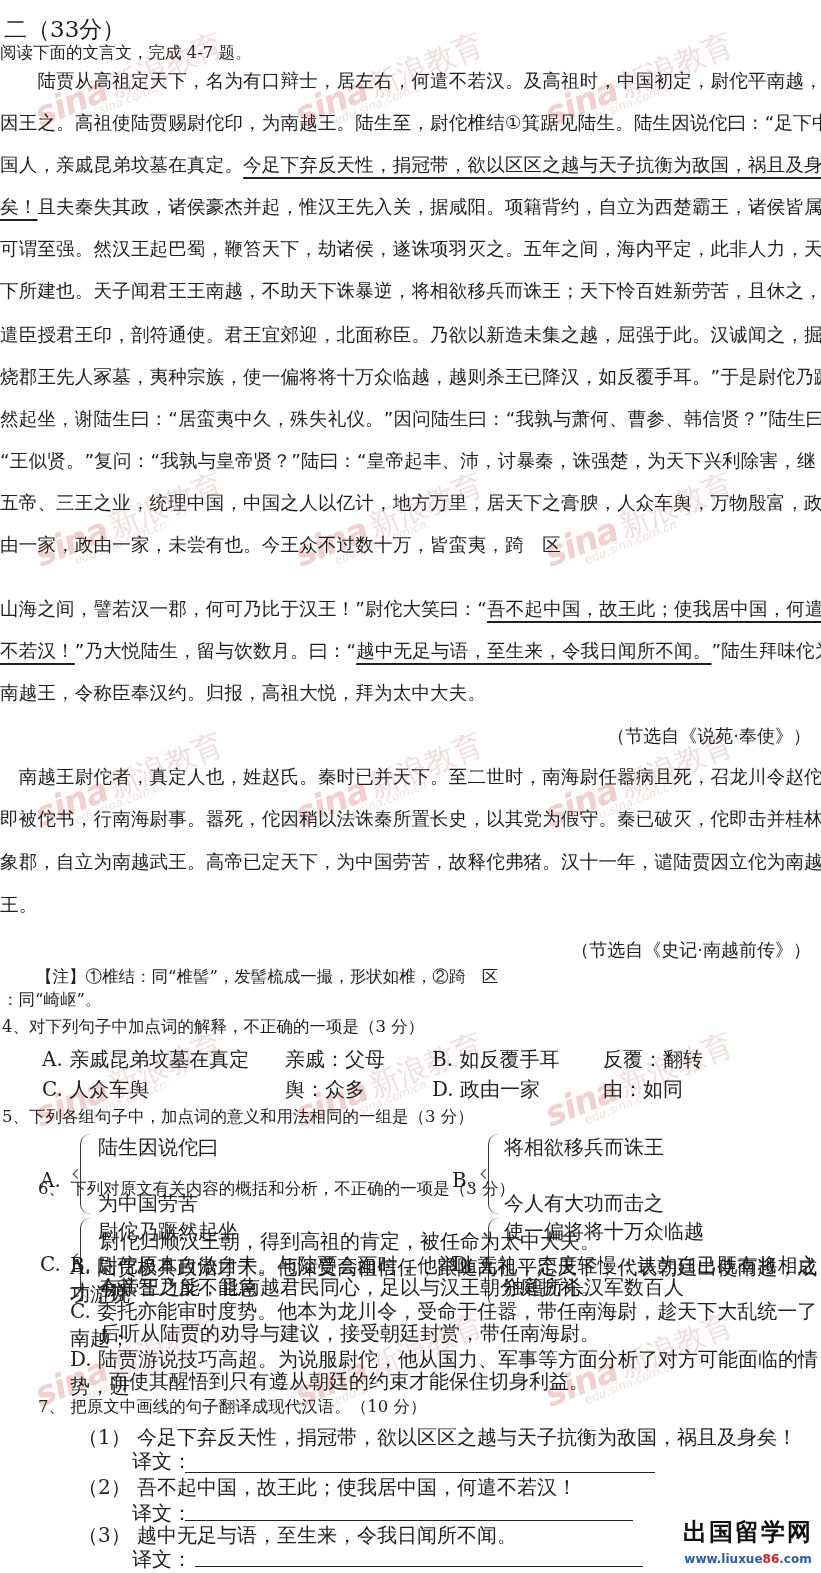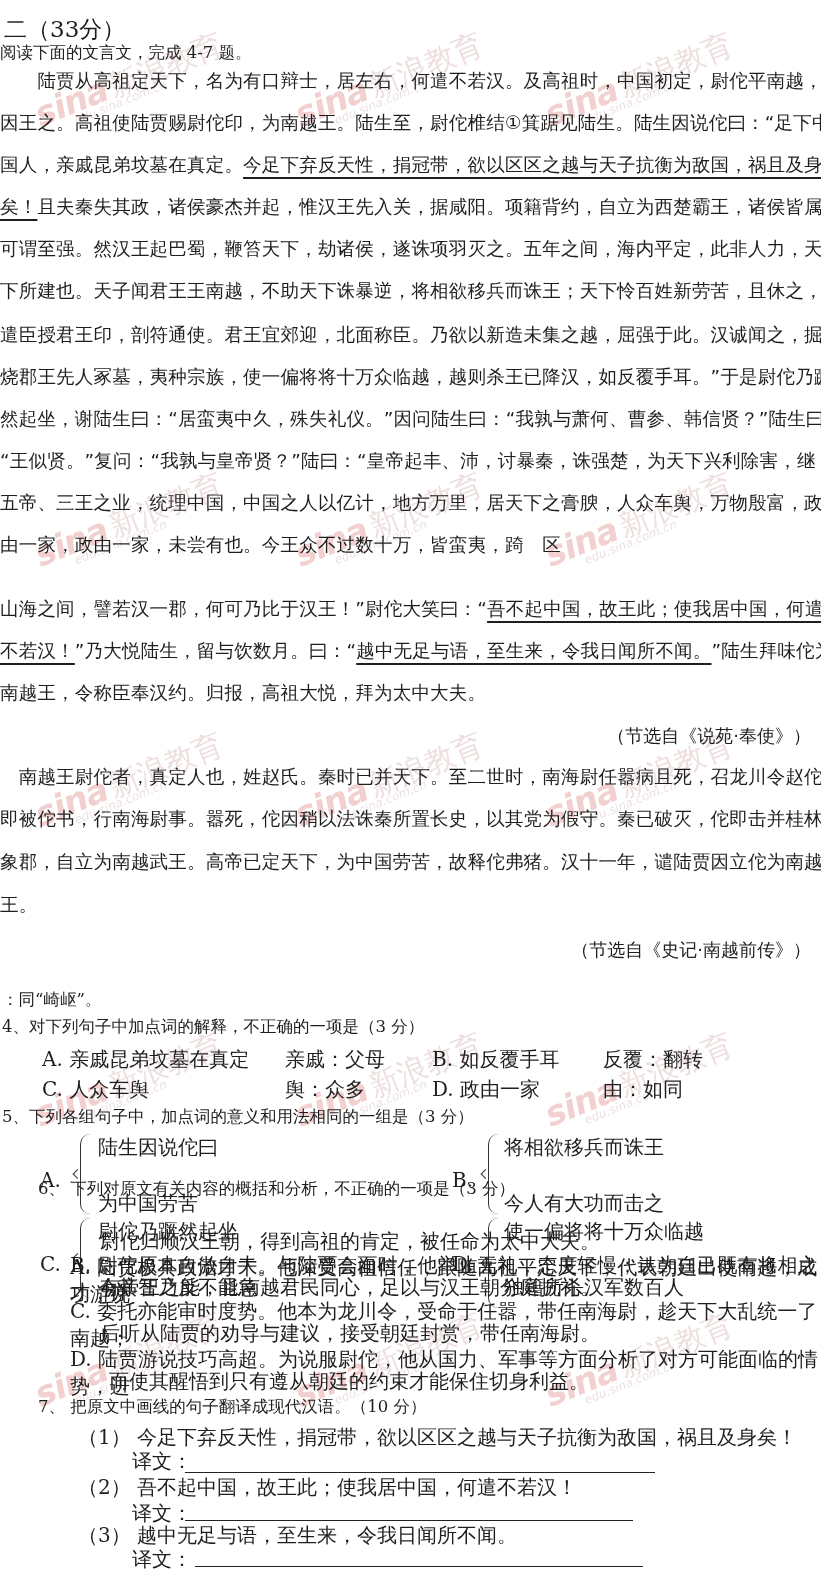--- a/index.html
+++ b/index.html
@@ -92,20 +92,21 @@
 
   <div>
     <div class="line passage" style="top:764px">　南越王尉佗者，真定人也，姓赵氏。秦时已并天下。至二世时，南海尉任嚣病且死，召龙川令赵佗。</div>
     <div class="line passage" style="top:806px">即被佗书，行南海尉事。嚣死，佗因稍以法诛秦所置长史，以其党为假守。秦已破灭，佗即击并桂林、</div>
     <div class="line passage" style="top:849px">象郡，自立为南越武王。高帝已定天下，为中国劳苦，故释佗弗猪。汉十一年，谴陆贾因立佗为南越</div>
     <div class="line passage" style="top:892px">王。</div>
 
     <div class="source" style="top:938px">（节选自《史记·南越前传》）</div>
   </div>
 
+  <div class="line serif" style="top:966px;left:36px">【注】①椎结：同“椎髻”，发髻梳成一撮，形状如椎，②踦　区</div>
   <div class="line serif" style="top:989px;left:2px">：同“崎岖”。</div>
 
   <div>
     <div class="line serif" style="top:1016px;left:2px">4、对下列句子中加点词的解释，不正确的一项是（3 分）</div>
     <div class="opt" style="top:1046px;left:42px"><span>A.</span> <span>亲戚昆弟坟墓在真定</span></div>
     <div class="opt" style="top:1046px;left:285px">亲戚：父母</div>
     <div class="opt" style="top:1046px;left:432px"><span>B.</span> <span>如反覆手耳</span></div>
     <div class="opt" style="top:1046px;left:603px">反覆：翻转</div>
     <div class="opt" style="top:1076px;left:42px"><span>C.</span> <span>人众车舆</span></div>
     <div class="opt" style="top:1076px;left:285px">舆：众多</div>
@@ -162,13 +163,17 @@
 
     <div class="opt" style="top:1474px;left:78px"><span>（2）</span> <span>吾不起中国，故王此；使我居中国，何遣不若汉！</span></div>
     <div class="opt" style="top:1500px;left:132px">译文：</div>
     <div class="answer-line" style="top:1520px;left:185px;width:448px"></div>
 
     <div class="opt" style="top:1522px;left:78px"><span>（3）</span> <span>越中无足与语，至生来，令我日闻所不闻。</span></div>
     <div class="opt" style="top:1546px;left:132px">译文：</div>
     <div class="answer-line" style="top:1566px;left:195px;width:448px"></div>
   </div>
 
+  <div class="logo">
+    <span class="cn">出国留学网</span>
+    <span class="url"><span>www.liuxue</span><span class="red">86</span><span>.com</span></span>
+  </div>
 </div>
 
 </body></html>

